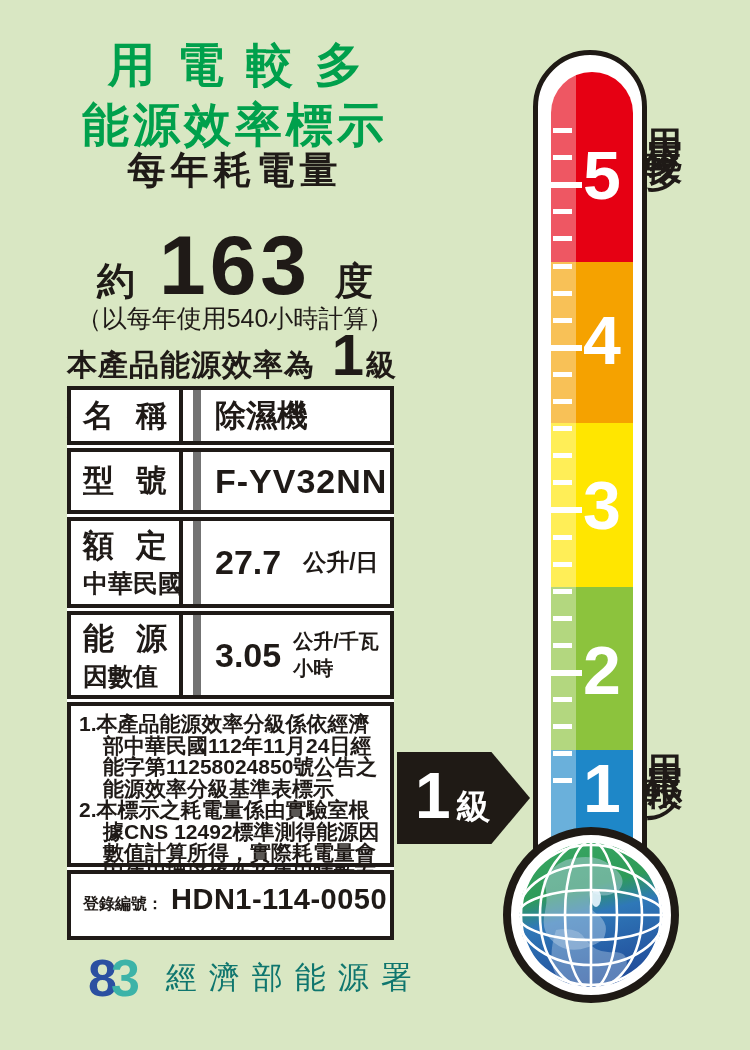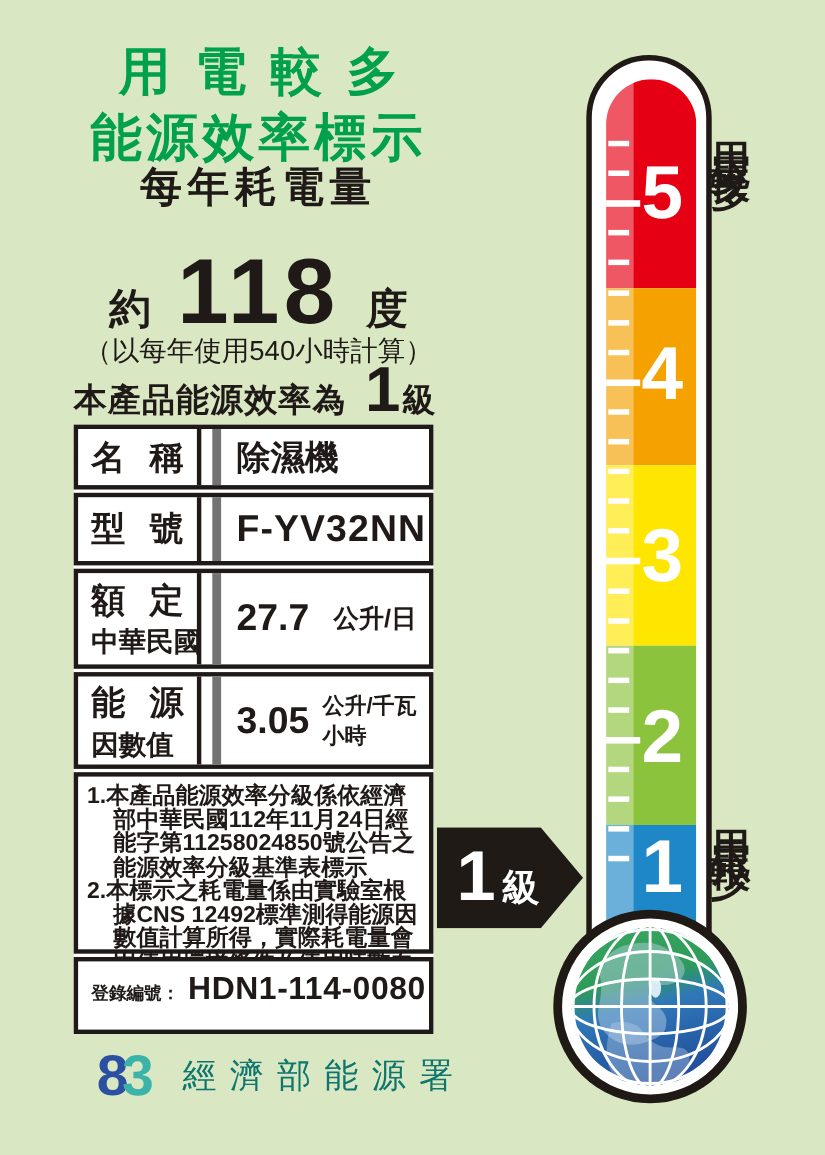--- a/index.html
+++ b/index.html
@@ -69,21 +69,21 @@
 <body>
 
 <div id="label">
 
   <div class="title" id="title1">用電較多</div>
   <div class="title" id="title2">能源效率標示</div>
   <div id="subtitle">每年耗電量</div>
 
   <div id="consumption">
     <span class="pre">約</span>
-    <span class="val">118</span>
+    <span class="val">163</span>
     <span class="unit">度</span>
   </div>
   <div id="calc-note">（以每年使用540小時計算）</div>
 
   <div id="grade-line">
     <span class="t">本產品能源效率為第</span>
     <span class="g">1</span>
     <span class="t">級</span>
   </div>
 
@@ -146,21 +146,21 @@
     </div>
 
     <div class="box" id="notes-box">
       <div class="note-item"><span>1.</span><span>本產品能源效率分級係依經濟部中華民國112年11月24日經能字第11258024850號公告之能源效率分級基準表標示</span></div>
       <div class="note-item"><span>2.</span><span>本標示之耗電量係由實驗室根據CNS 12492標準測得能源因數值計算所得，實際耗電量會因使用環境條件及使用時數而有所差異。</span></div>
     </div>
 
     <div class="box" id="reg-box">
       <div class="inner">
         <span class="reg-label">登錄編號：</span>
-        <span class="reg-value">HDN1-114-0080</span>
+        <span class="reg-value">HDN1-114-0050</span>
       </div>
     </div>
   </div>
 
   <div id="footer">
     <div id="agency-logo">
       <span class="l8">8</span>
       <span class="l3">3</span>
     </div>
     <div id="agency-name">經濟部能源署</div>

